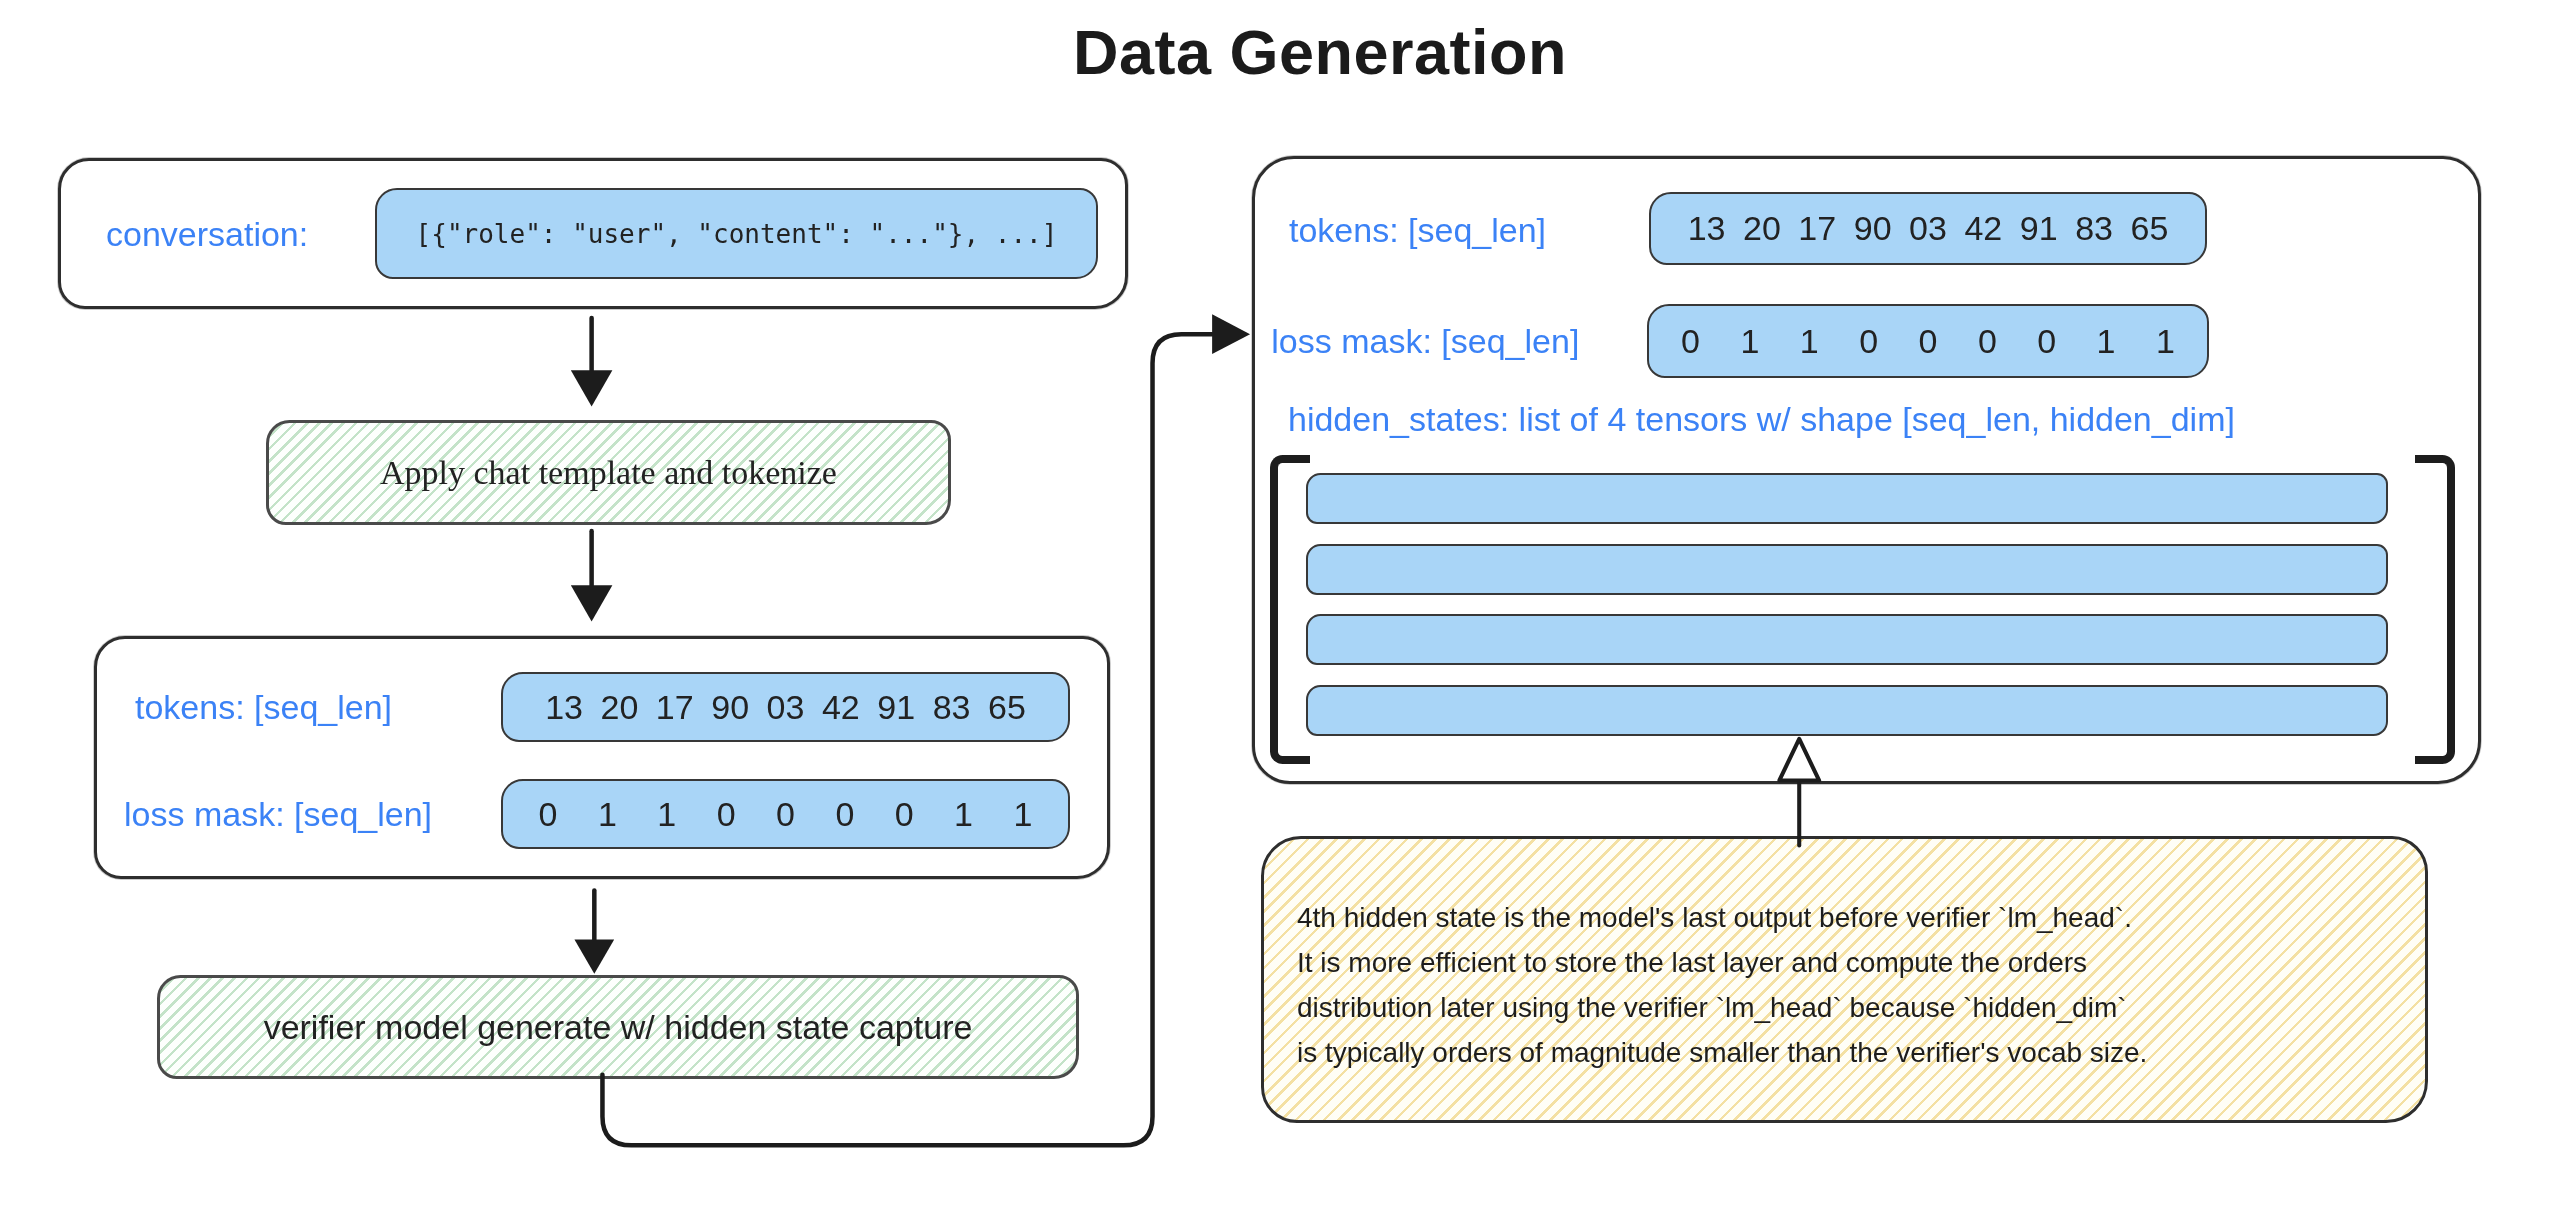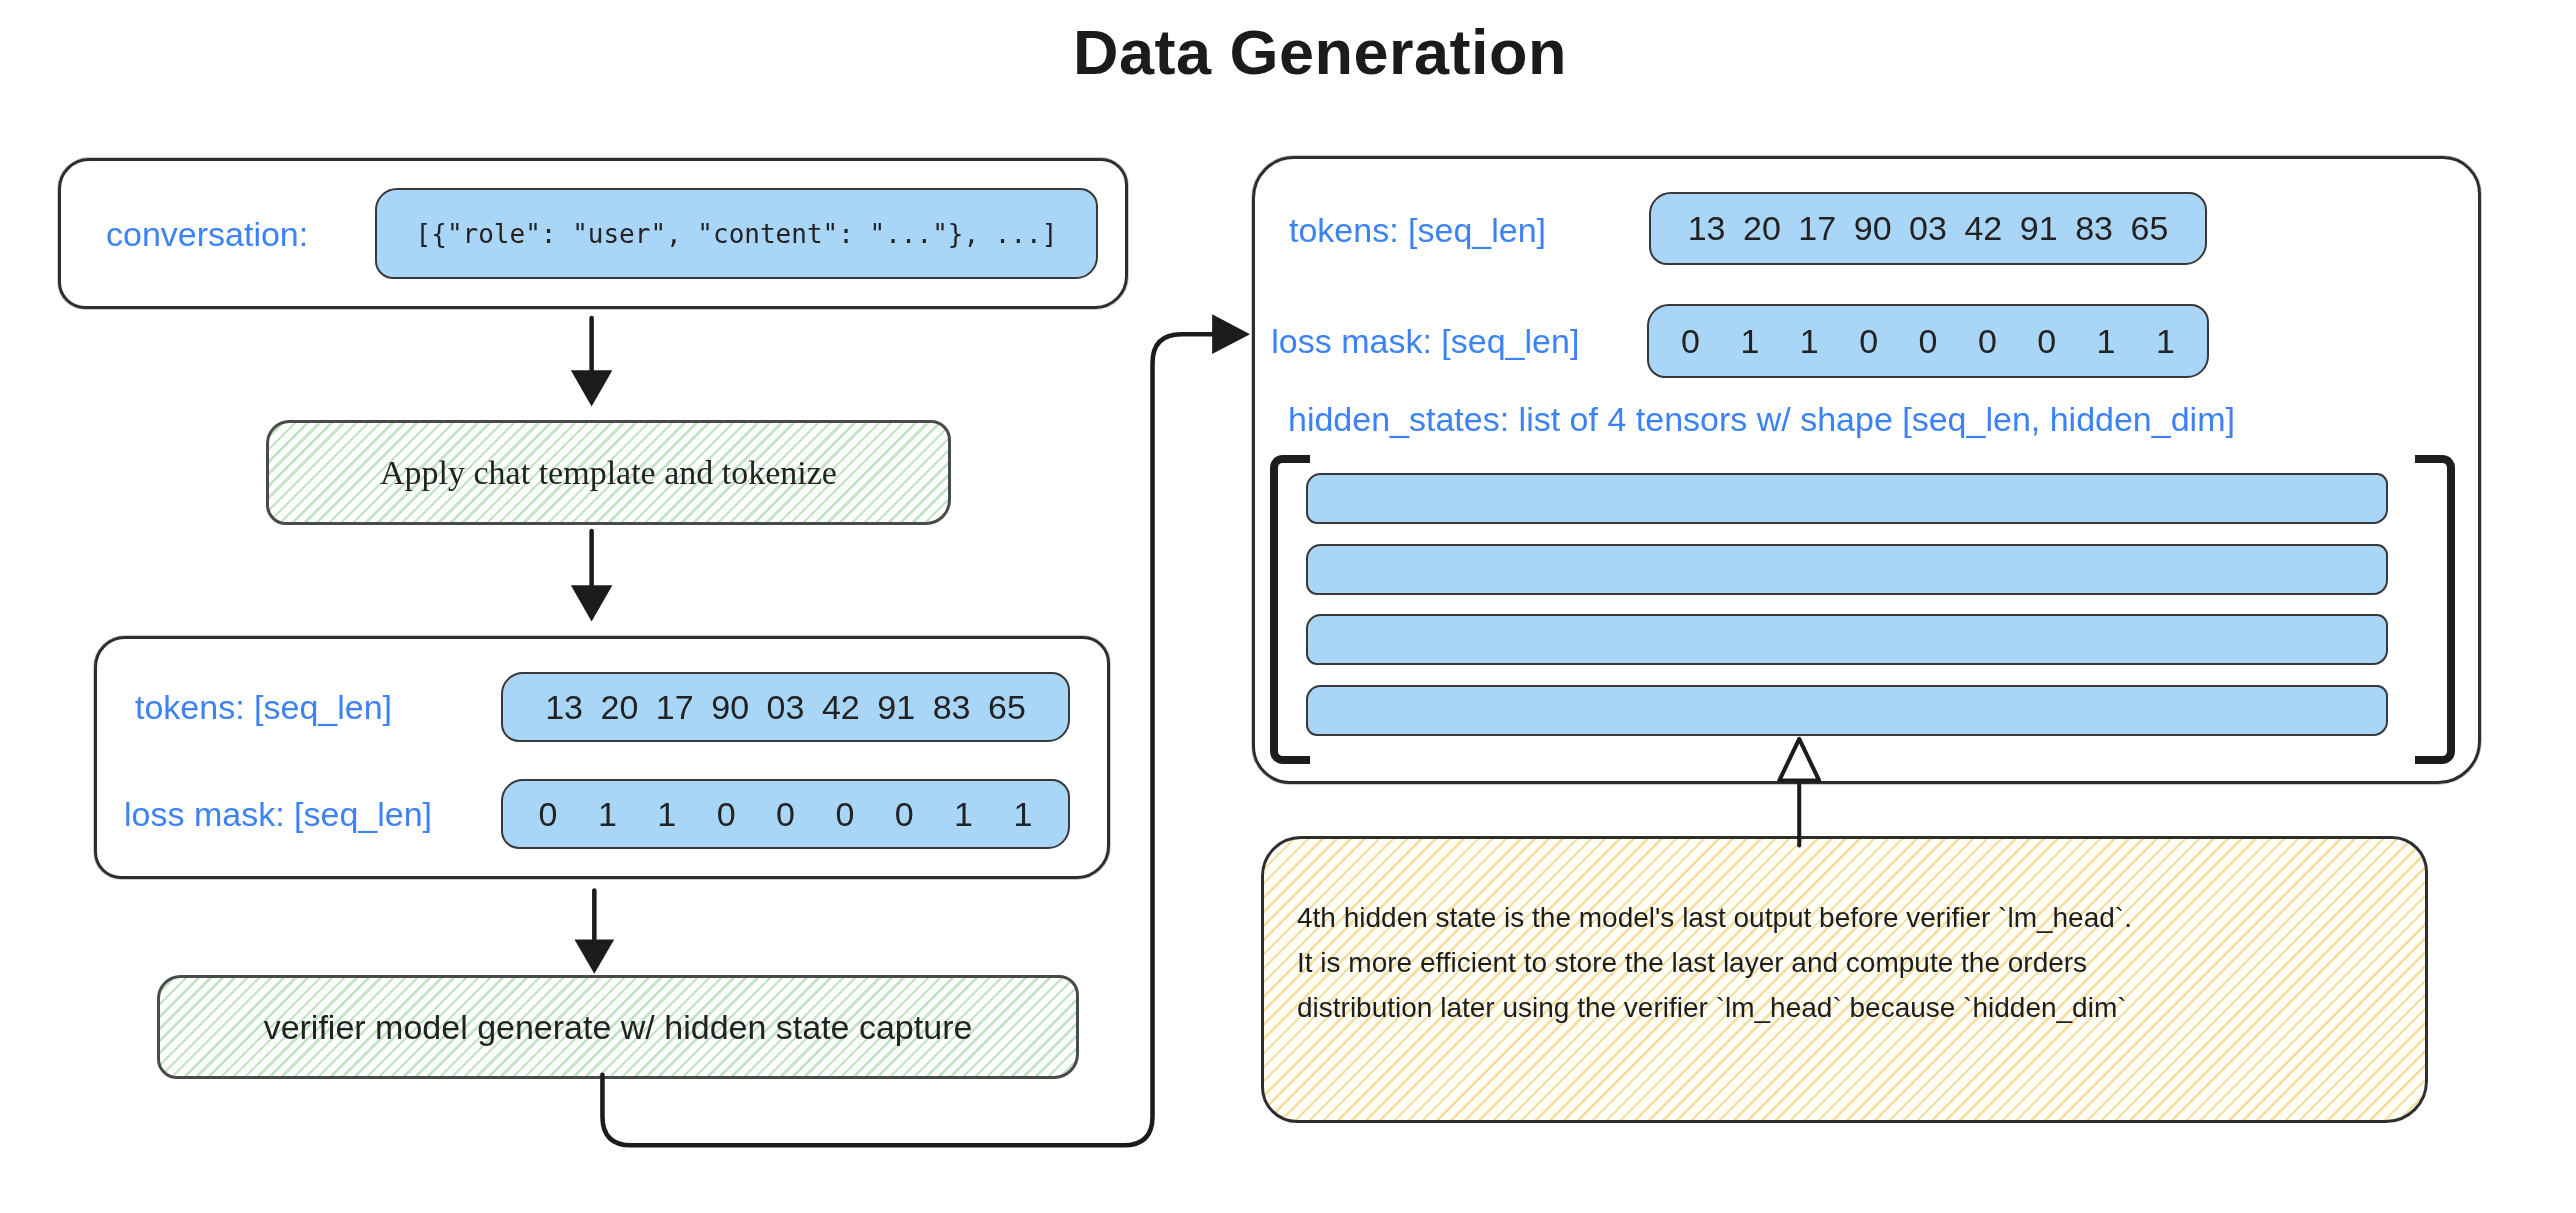--- a/index.html
+++ b/index.html
@@ -142,20 +142,21 @@
     <div class="bar" style="left:51px;top:314px;width:1082px;height:51px;"></div>
     <div class="bar" style="left:51px;top:385px;width:1082px;height:51px;"></div>
     <div class="bar" style="left:51px;top:455px;width:1082px;height:51px;"></div>
     <div class="bar" style="left:51px;top:526px;width:1082px;height:51px;"></div>
   </div>
 
   <div class="note" style="left:1261px;top:836px;width:1167px;height:287px;">
     <div>4th hidden state is the model's last output before verifier `lm_head`.</div>
     <div>It is more efficient to store the last layer and compute the orders</div>
     <div>distribution later using the verifier `lm_head` because `hidden_dim`</div>
+    <div>is typically orders of magnitude smaller than the verifier's vocab size.</div>
   </div>
 
   <svg class="overlay" width="2576" height="1214" viewBox="0 0 2852 1344">
     <g stroke="#1c1c1c" stroke-width="5" fill="none" stroke-linecap="round" stroke-linejoin="round">
 
       <path d="M655,352 L655,412"></path>
 
       <path d="M655,588 L655,650"></path>
 
       <path d="M658,986 L658,1040"></path>

